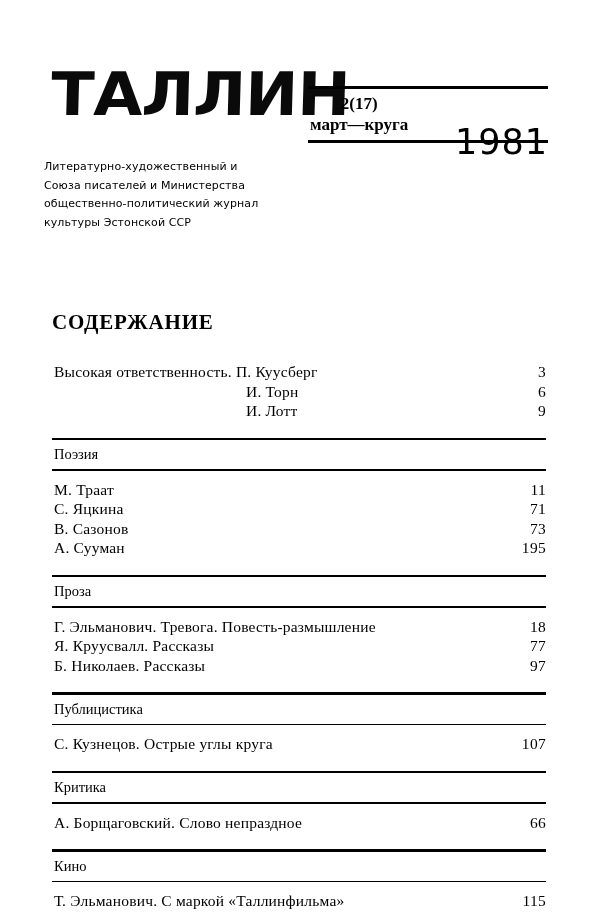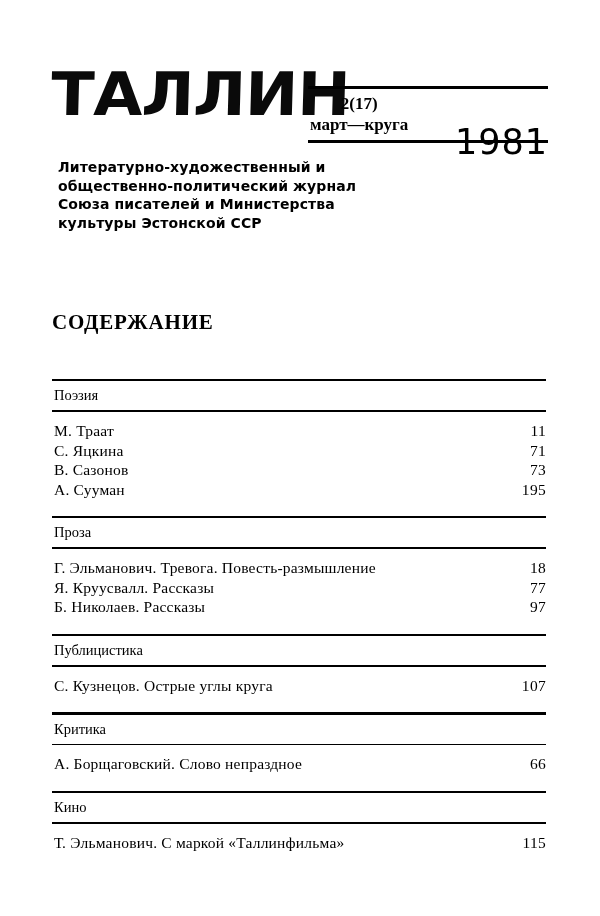--- a/index.html
+++ b/index.html
@@ -87,26 +87,26 @@
     font-weight: 400;
     font-size: 35px;
     line-height: 32px;
     letter-spacing: 1px;
     margin-top: 27px;
   }
 
   
   .subtitle {
     position: absolute;
-    left: 58px;
+    left: 44px;
     top: 158px;
     width: 330px;
     font-family: "DejaVu Sans", sans-serif;
-    font-weight: 700;
-    font-size: 14px;
+    font-weight: 400;
+    font-size: 11px;
     line-height: 18.5px;
     letter-spacing: 0.1px;
   }
   .subtitle div { white-space: nowrap; }
 
   
   .contents-title {
     position: absolute;
     left: 52px;
     top: 310px;
@@ -187,28 +187,33 @@
           <div>март—круга</div>
         </div>
         <div class="issue-year">1981</div>
       </div>
       <div class="issue-rule-bottom"></div>
     </div>
   </div>
 
   <div class="subtitle">
     <div>Литературно-художественный и</div>
+    <div>Союза писателей и Министерства</div>
     <div>общественно-политический журнал</div>
-    <div>Союза писателей и Министерства</div>
     <div>культуры Эстонской ССР</div>
   </div>
 
   <div class="contents-title">СОДЕРЖАНИЕ</div>
 
   <div class="toc">
+    <div id="lead-entries">
+        <div class="entry"><span class="label">Высокая ответственность. П. Куусберг</span><span class="page-no">3</span></div>
+        <div class="entry indented"><span class="label">И. Торн</span><span class="page-no">6</span></div>
+        <div class="entry indented"><span class="label">И. Лотт</span><span class="page-no">9</span></div>
+      </div>
     <div id="sections">
         <div class="block-gap"></div>
         <div>
           <div class="rule-heavy"></div>
           <div class="section-head">Поэзия</div>
           <div class="rule-light"></div>
           <div class="entries">
             <div class="entry"><span class="label">М. Траат</span><span class="page-no">11</span></div>
             <div class="entry"><span class="label">С. Яцкина</span><span class="page-no">71</span></div>
             <div class="entry"><span class="label">В. Сазонов</span><span class="page-no">73</span></div>

